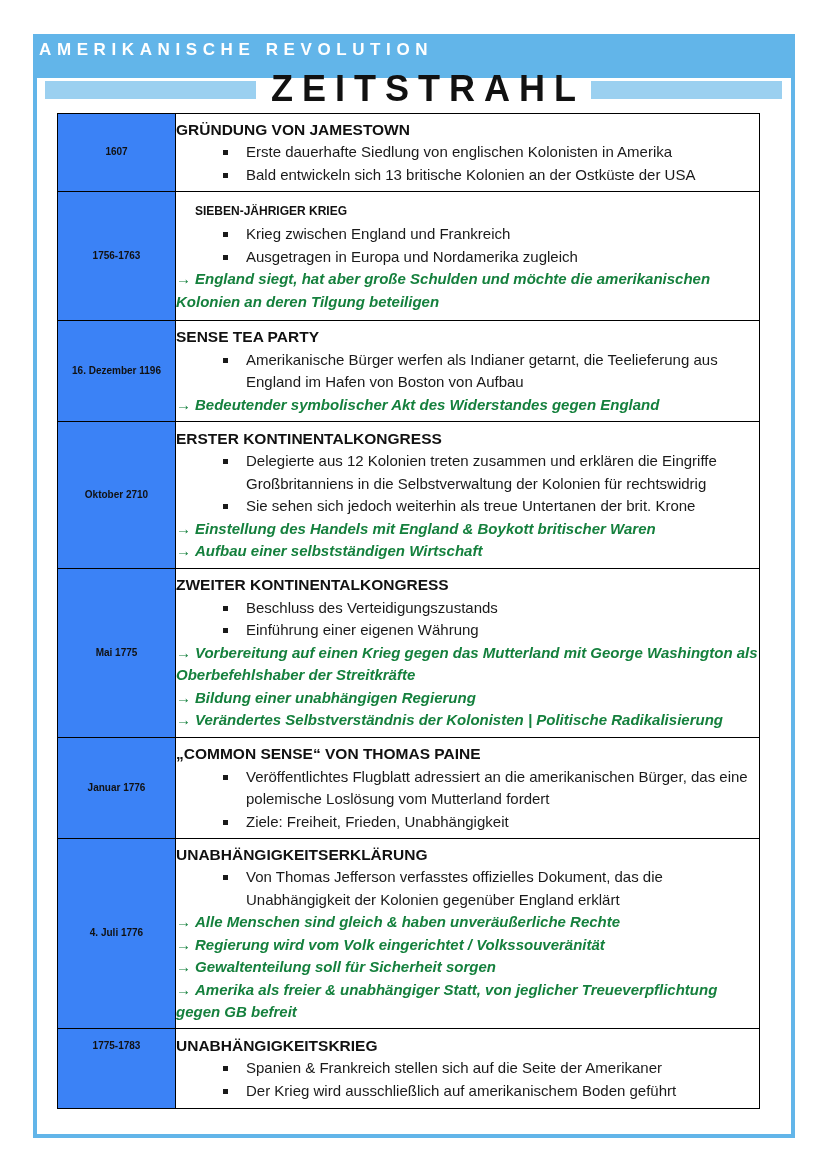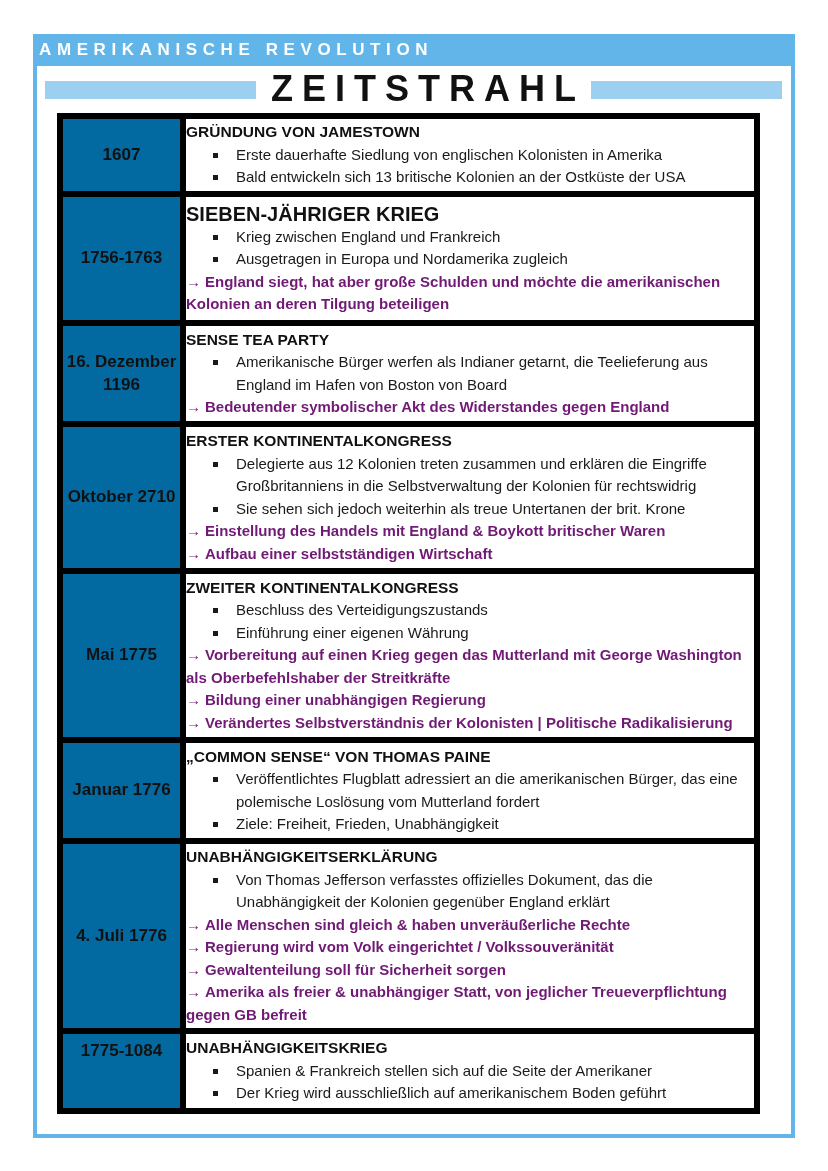--- a/index.html
+++ b/index.html
@@ -1,42 +1,42 @@
 <!DOCTYPE html>
 <html><head>
 <meta charset="utf-8">
 <style>
   html, body { margin: 0; padding: 0; background: #ffffff; }
   body { width: 828px; height: 1171px; position: relative; overflow: hidden;
          font-family: "Liberation Sans", "DejaVu Sans", sans-serif; color: #1a1a1a; }
   .frame { position: absolute; left: 33px; top: 34px; width: 762px; height: 1104px;
            box-sizing: border-box; border: 4px solid #62b5e9; border-top: none; background: #fff; }
-  .topbar { position: absolute; left: 33px; top: 34px; width: 762px; height: 32px;
+  .topbar { position: absolute; left: 33px; top: 34px; width: 762px; height: 44px;
             background: #62b5e9; color: #ffffff; font-weight: bold; font-size: 17px;
             letter-spacing: 5.6px; line-height: 32px; box-sizing: border-box; padding: 0 0 0 6px; }
   .topbar .left { position: absolute; left: 6px; top: 0; }
   .topbar .right { position: absolute; right: 0px; top: 0; }
   .title-row { position: absolute; left: 33px; top: 66px; width: 762px; height: 58px; }
   .title-bar { position: absolute; top: 15px; height: 18px; background: #9bd0f0; }
   .title-bar.l { left: 12px; width: 211px; }
   .title-bar.r { left: 558px; width: 191px; }
   .title { position: absolute; left: 0; width: 790px; top: 3px; text-align: center;
            font-size: 36px; font-weight: bold; letter-spacing: 9px; color: #111; line-height: 40px; }
   table.tl { position: absolute; left: 57px; top: 113px; width: 703px; border-collapse: collapse; }
-  table.tl td { border: 6px solid #000000; vertical-align: middle; padding: 0; }
-  td.date { width: 117px; background: #0369a1; text-align: center; font-weight: bold;
-            font-size: 17px; line-height: 22.5px; color: #111; }
+  table.tl td { border: 1px solid #000000; vertical-align: middle; padding: 0; }
+  td.date { width: 117px; background: #3b82f6; text-align: center; font-weight: bold;
+            font-size: 10px; line-height: 22.5px; color: #111; }
   td.date.top { vertical-align: top; padding-top: 6px; }
   td.content { padding: 5px 6px 6px 6px; font-size: 15px; line-height: 22.5px; }
   .heading { font-weight: bold; font-size: 15.5px; color: #111; }
-  .heading.big { font-size: 20px; line-height: 24px; }
+  .heading.big { font-size: 12px; line-height: 24px; padding-left: 19px; }
   ul.b { margin: 0; padding: 0; list-style: none; }
-  ul.b li { position: relative; padding-left: 50px; color: #1a1a1a; }
+  ul.b li { position: relative; padding-left: 50px; color: #1a1a1a; margin-left: 20px; }
   ul.b li::before { content: ""; position: absolute; left: 27px; top: 9px; width: 5px; height: 5px; background: #1a1a1a; }
-  .arrow { color: #701a75; font-weight: bold; }
+  .arrow { color: #15803d; font-weight: bold; font-style: italic; }
   .arrow .ar { margin-right: 4px; }
 </style>
 </head>
 <body>
 
 <div class="frame"></div>
 
 <div class="topbar">
   <span class="left">AMERIKANISCHE REVOLUTION</span>
 </div>
@@ -71,21 +71,21 @@
       <div class="cons">
             <div class="arrow"><span class="ar">→</span><span>England siegt, hat aber große Schulden und möchte die amerikanischen Kolonien an deren Tilgung beteiligen</span></div>
           </div>
     </td>
   </tr>
       <tr style="height: 101px;">
     <td class="date">16. Dezember 1196</td>
     <td class="content">
       <div class="heading">SENSE TEA PARTY</div>
       <ul class="b">
-            <li>Amerikanische Bürger werfen als Indianer getarnt, die Teelieferung aus England im Hafen von Boston von Board</li>
+            <li>Amerikanische Bürger werfen als Indianer getarnt, die Teelieferung aus England im Hafen von Boston von Aufbau</li>
           </ul>
       <div class="cons">
             <div class="arrow"><span class="ar">→</span><span>Bedeutender symbolischer Akt des Widerstandes gegen England</span></div>
           </div>
     </td>
   </tr>
       <tr style="height: 147px;">
     <td class="date">Oktober 2710</td>
     <td class="content">
       <div class="heading">ERSTER KONTINENTALKONGRESS</div>
@@ -134,21 +134,21 @@
           </ul>
       <div class="cons">
             <div class="arrow"><span class="ar">→</span><span>Alle Menschen sind gleich &amp; haben unveräußerliche Rechte</span></div>
             <div class="arrow"><span class="ar">→</span><span>Regierung wird vom Volk eingerichtet / Volkssouveränität</span></div>
             <div class="arrow"><span class="ar">→</span><span>Gewaltenteilung soll für Sicherheit sorgen</span></div>
             <div class="arrow"><span class="ar">→</span><span>Amerika als freier &amp; unabhängiger Statt, von jeglicher Treueverpflichtung gegen GB befreit</span></div>
           </div>
     </td>
   </tr>
       <tr style="height: 80px;">
-    <td class="date top">1775-1084</td>
+    <td class="date top">1775-1783</td>
     <td class="content">
       <div class="heading">UNABHÄNGIGKEITSKRIEG</div>
       <ul class="b">
             <li>Spanien &amp; Frankreich stellen sich auf die Seite der Amerikaner</li>
             <li>Der Krieg wird ausschließlich auf amerikanischem Boden geführt</li>
           </ul>
       <div class="cons"></div>
     </td>
   </tr>
     </tbody>

